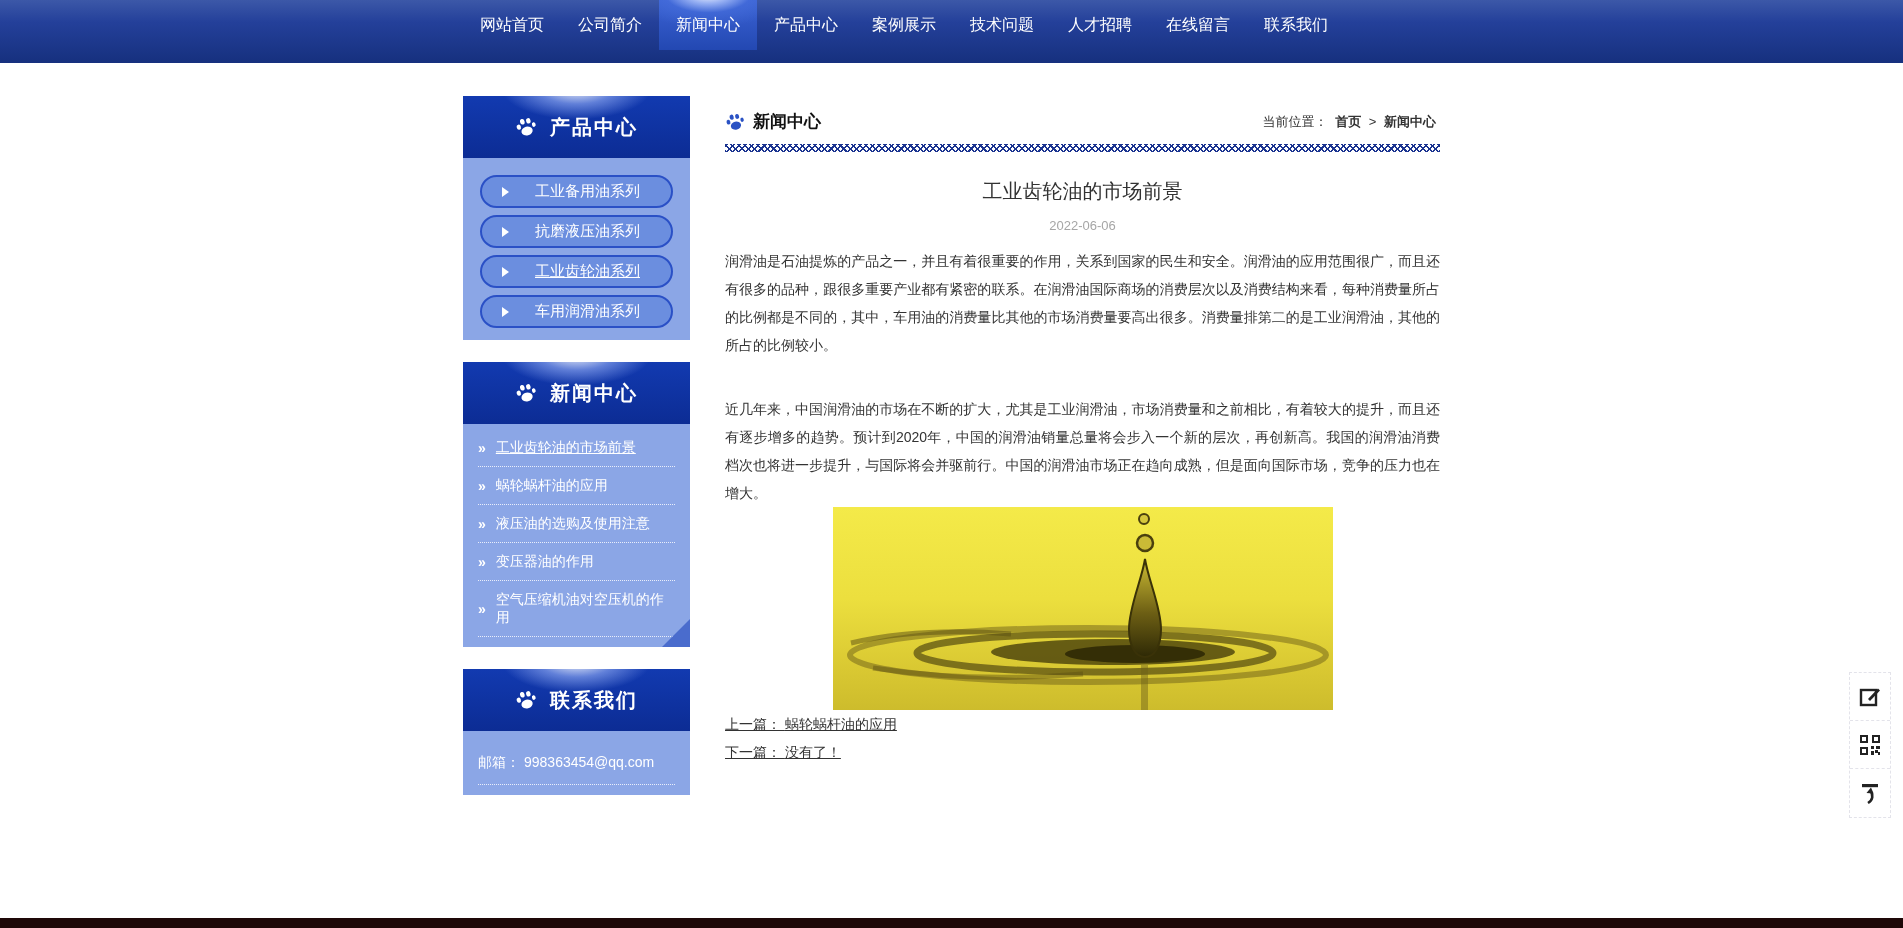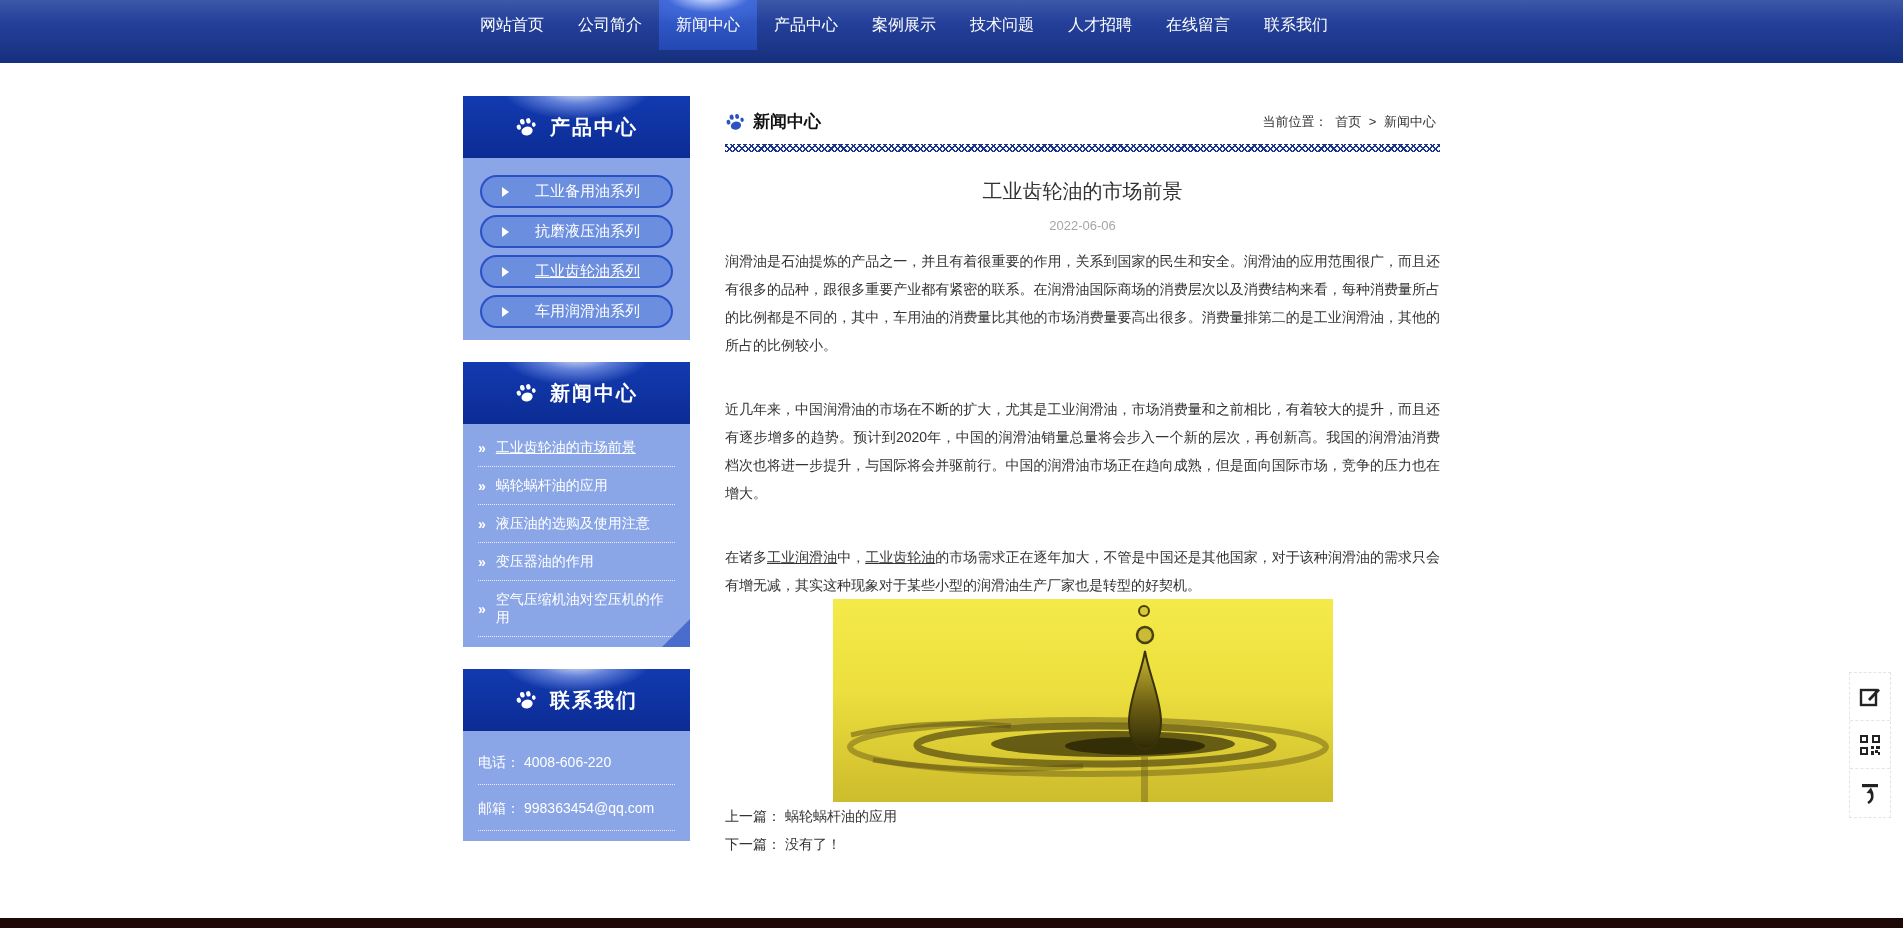--- a/index.html
+++ b/index.html
@@ -75,37 +75,37 @@
   .contact-body { padding:8px 15px 10px; color:#fff; font-size:14px; }
   .c-row { display:flex; padding:12px 0 11px; border-bottom:1px dotted #e9eefb; line-height:22px; }
   .c-label { flex:0 0 46px; }
   .c-value { flex:1; }
 
   
   .main-head { display:flex; justify-content:space-between; align-items:center; }
   .mh-left { display:flex; align-items:center; gap:8px; }
   .mh-left h2 { font-size:17px; color:#111; font-weight:bold; }
   .breadcrumb { font-size:13px; color:#333; }
-  .breadcrumb a { color:#333; text-decoration:none; cursor:pointer; margin:0 4px; }
+  .breadcrumb a { color:#333; text-decoration:none; cursor:pointer; margin:0 4px;font-weight:bold; }
   .breadcrumb .sep { color:#333; }
   .hatch {
     margin-top:11px; height:8px;
     background-image:
       repeating-linear-gradient(45deg,#1b3490 0 1.5px,transparent 1.5px 4.5px),
       repeating-linear-gradient(-45deg,#1b3490 0 1.5px,transparent 1.5px 4.5px);
   }
   .article-title { text-align:center; font-size:20px; font-weight:400; color:#333; margin-top:26px; }
   .article-date  { text-align:center; font-size:13px; color:#a6a6a6; margin-top:13px; }
   .article-body  { margin-top:14px; }
   .para { font-size:14px; color:#333; line-height:28px; text-align:justify; margin-bottom:36px; }
   .para:last-child { margin-bottom:0; }
   .kw { color:#333; text-decoration:underline; cursor:pointer; }
   .oil-figure { width:500px; height:203px; margin:0 auto; display:block; }
   .oil-figure svg { display:block; }
-  .pn { font-size:14px; color:#333; line-height:28px; }
+  .pn { font-size:14px; color:#333; line-height:28px;text-decoration:underline; }
   .pn:first-of-type { margin-top:20px; }
   .pn-link { color:#333; text-decoration:none; cursor:pointer; }
 
   
   .float-bar {
     position:absolute; right:12px; top:672px; width:42px;
     background:#fff; border:1px dashed #e3e3ea;
   }
   .f-btn {
     height:48px; display:flex; align-items:center; justify-content:center;
@@ -245,24 +245,20 @@
 
     <section class="side-box">
       <div class="side-head">
         <svg class="paw">
             <use href="#paw"></use>
           </svg>
         <span>联系我们</span>
       </div>
       <div class="side-body contact-body">
 
-          <div class="c-row">
-            <span class="c-label">电话：</span>
-            <span class="c-value">4008-606-220</span>
-          </div>
 
 
           <div class="c-row">
             <span class="c-label">邮箱：</span>
             <span class="c-value">998363454@qq.com</span>
           </div>
         </div>
     </section>
 
   </aside>
@@ -283,21 +279,20 @@
       </div>
     </div>
     <div class="hatch"></div>
 
     <h1 class="article-title">工业齿轮油的市场前景</h1>
     <div class="article-date">2022-06-06</div>
 
     <div class="article-body">
         <p class="para"><span>润滑油是石油提炼的产品之一，并且有着很重要的作用，关系到国家的民生和安全。润滑油的应用范围很广，而且还有很多的品种，跟很多重要产业都有紧密的联系。在润滑油国际商场的消费层次以及消费结构来看，每种消费量所占的比例都是不同的，其中，车用油的消费量比其他的市场消费量要高出很多。消费量排第二的是工业润滑油，其他的所占的比例较小。</span></p>
         <p class="para"><span>近几年来，中国润滑油的市场在不断的扩大，尤其是工业润滑油，市场消费量和之前相比，有着较大的提升，而且还有逐步增多的趋势。预计到2020年，中国的润滑油销量总量将会步入一个新的层次，再创新高。我国的润滑油消费档次也将进一步提升，与国际将会并驱前行。中国的润滑油市场正在趋向成熟，但是面向国际市场，竞争的压力也在增大。</span></p>
-        <p class="para"><span>在诸多</span><a class="kw">工业润滑油</a><span>中，</span><a class="kw">工业齿轮油</a><span>的市场需求正在逐年加大，不管是中国还是其他国家，对于该种润滑油的需求只会有增无减，其实这种现象对于某些小型的润滑油生产厂家也是转型的好契机。</span></p>
       </div>
 
     <figure class="oil-figure">
       <svg viewBox="0 0 500 203" width="500" height="203">
         <defs>
           <linearGradient id="oilbg" x1="0" y1="0" x2="0" y2="1">
             <stop offset="0" stop-color="#f4ea49"></stop>
             <stop offset="0.45" stop-color="#ecdf3e"></stop>
             <stop offset="0.8" stop-color="#d9c832"></stop>
             <stop offset="1" stop-color="#cdbc2c"></stop>

